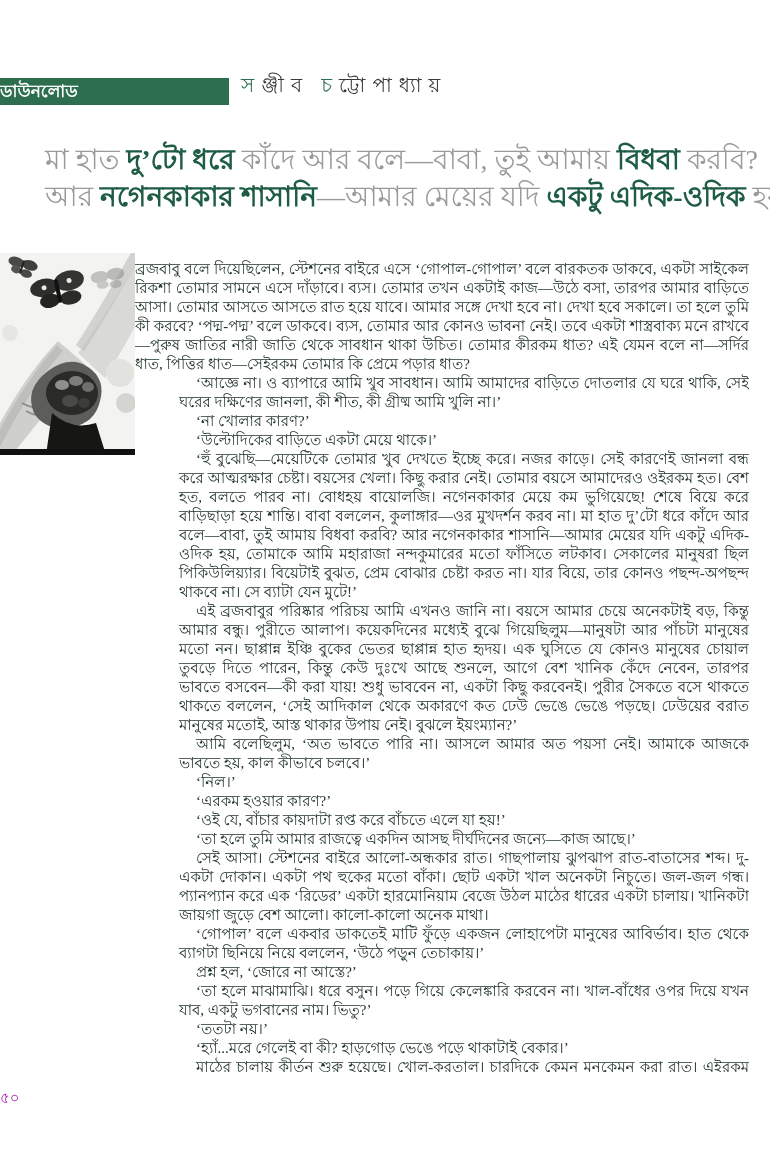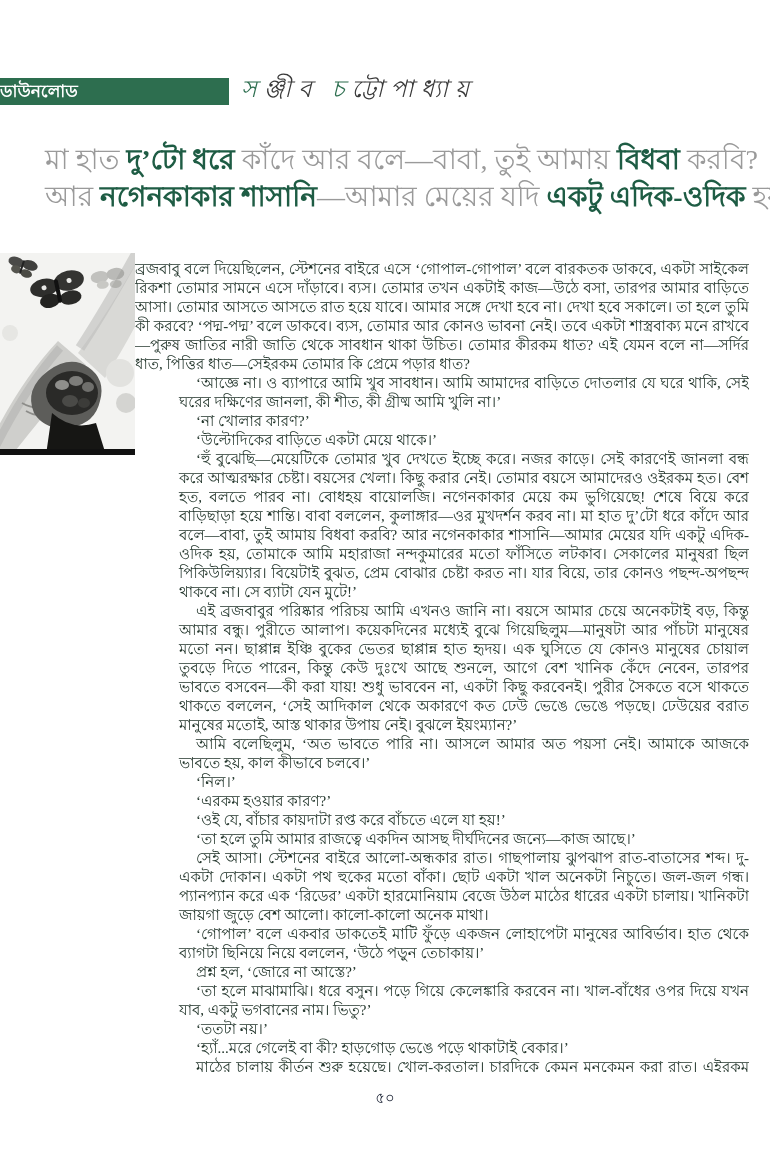--- a/index.html
+++ b/index.html
@@ -11,21 +11,21 @@
   
   .band{
     position:absolute;top:78px;left:0;width:229px;height:27px;
     background:var(--green,#2d6e4f);
     color:#ffffff;font-family:"Liberation Sans","DejaVu Sans",sans-serif;
     font-weight:bold;font-size:17px;line-height:27px;
     padding-right:10px;box-sizing:border-box;
   }
   .author{
     position:absolute;top:70px;left:241px;
-    font-size:24px;letter-spacing:7px;color:#3a3a3a;white-space:nowrap;font-style:italic;
+    font-size:20px;letter-spacing:7px;color:#3a3a3a;white-space:nowrap;
   }
   .author .accent{color:var(--green,#2d6e4f);}
   
   .quote{
     position:absolute;top:141px;left:45px;width:704px;
     font-size:28px;line-height:37px;color:var(--qgray,#9a9a9a);
     font-weight:500;
   }
   .quote .hl{color:var(--qgreen,#1e5c44);font-weight:bold;margin-top:8px;}
   .quote-line{white-space:nowrap;}
@@ -36,21 +36,21 @@
     position:absolute;top:260px;left:135px;width:614px;height:812px;
     overflow:hidden;
     font-size:15px;line-height:19px;text-align:justify;
     color:var(--body,#22352b);
   }
   .content p{margin:0;}
   .content p.indent{text-indent:17px;padding-left:44px;}
   
   .pagenum{
     position:absolute;top:1086px;left:0;width:770px;
-    text-align:center;font-size:15px;color:#0f172a;
+    text-align:left;font-size:15px;color:#a21caf;
   }
 </style>
 </head>
 <body>
 
 <div class="page" style="--green: #2d6e4f; --qgray: #9a9a9a; --qgreen: #1e5c44; --body: #22352b;">
 
   <div class="band">
     <span>ডাউনলোড</span>
   </div>

